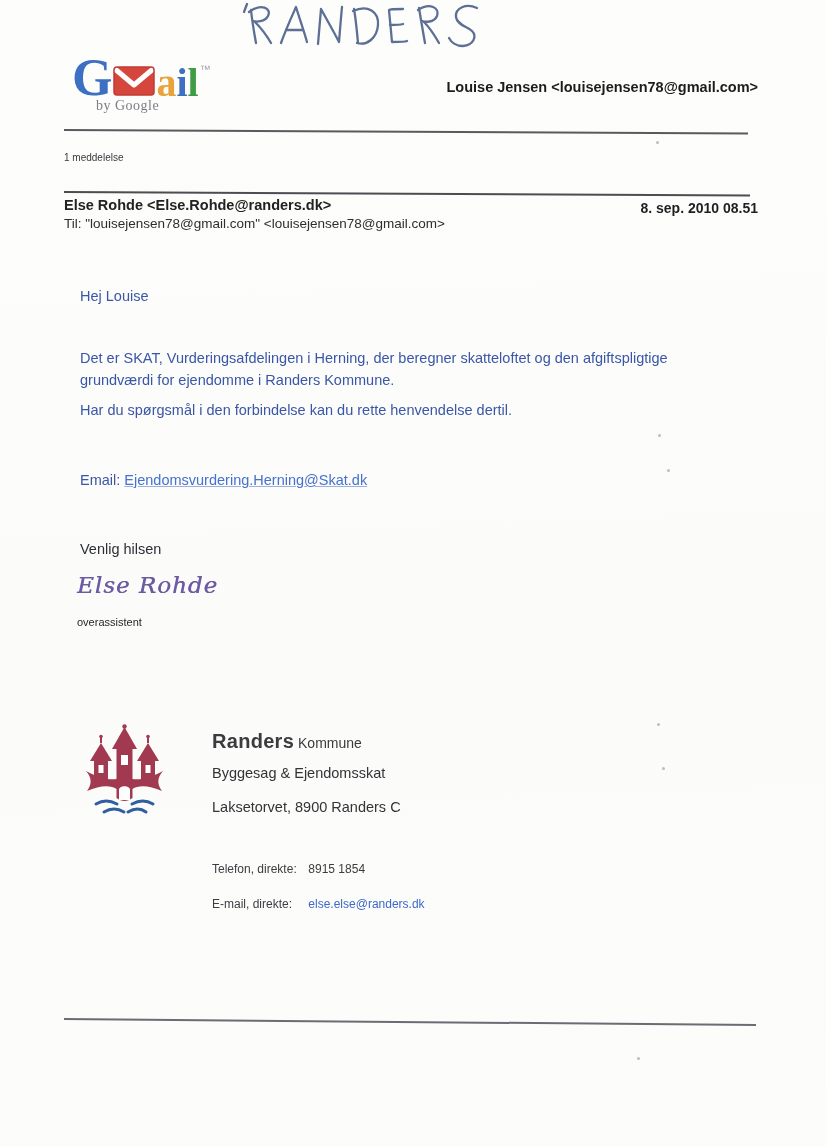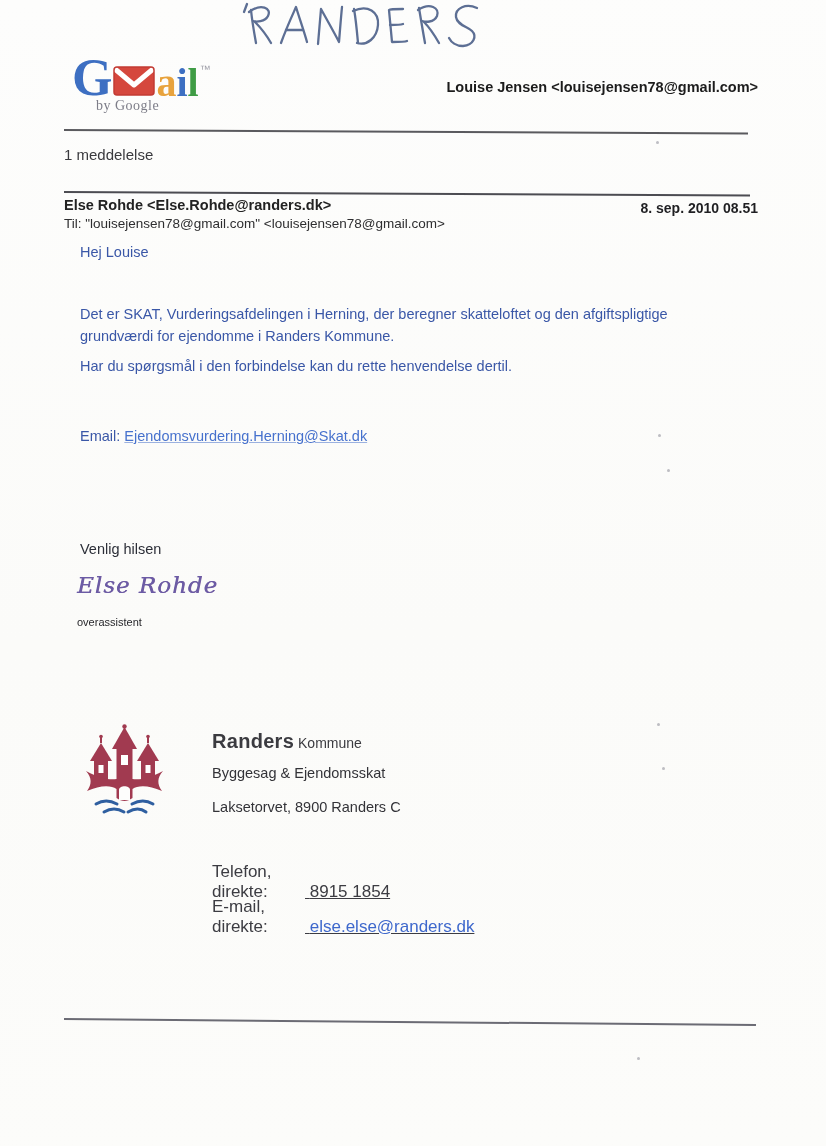--- a/index.html
+++ b/index.html
@@ -31,47 +31,47 @@
 
   .account { right:68px; top:79px; font-size:14.5px; font-weight:bold; color:#1c1c1c; }
 
   .rule { height:2px; background:#5a5a5e; transform:rotate(0.30deg); transform-origin:left center; }
   .rule1 { left:64px; top:129px; width:684px; }
   .rule2 { left:64px; top:191px; width:686px; background:#4c4c52; }
   .rule3 { left:64px; top:1018px; width:692px; transform:rotate(0.5deg); background:#6b6b74; }
 
   .subject { left:64px; top:134px; }
   .subject h1 { font-size:25px; font-weight:bold; color:#333336; letter-spacing:-0.3px; }
-  .subject .count { font-size:15px; color:#3a3a3e; margin-top:12px; }
+  .subject .count { font-size:10px; color:#3a3a3e; margin-top:18px; }
 
   .msg-head { left:64px; top:197px; width:694px; display:flex; justify-content:space-between; }
   .msg-from { font-size:14.5px; font-weight:bold; color:#222; }
   .msg-to { font-size:13.5px; color:#2e2e30; margin-top:3px; }
   .msg-date { font-size:14px; font-weight:bold; color:#1f1f22; white-space:nowrap; margin-top:3px; }
 
-  .body-blue { color:#3a57a7; font-size:14.5px; }
+  .body-blue { color:#3a57a7; font-size:14.5px;margin-top:44px; }
   .greeting { left:80px; top:244px; }
   .para1 { left:80px; top:303px; width:660px; line-height:1.55; }
   .para2 { left:80px; top:358px; width:660px; }
   .email-line { left:80px; top:428px; }
   .email-link { color:#4671cd; text-decoration:underline; text-decoration-color:#9bb1e0; cursor:pointer; }
 
   .closing { left:80px; top:541px; font-size:14.5px; color:#2c2f38; }
   .sig-script { left:77px; top:572px; font-family:"DejaVu Serif", serif; font-style:italic; font-size:23px; color:#6b5ba5; letter-spacing:1px; text-shadow:0.4px 0 0 #7a5f9f; }
   .sig-title { left:77px; top:616px; font-size:11px; color:#27272b; }
 
   .logo-castle { left:84px; top:724px; }
 
   .org-line { left:212px; top:730px; font-size:14px; color:#333; }
   .org-bold { font-size:20px; font-weight:bold; color:#3b3b40; letter-spacing:0.3px; }
   .org-rest { font-size:14px; color:#3b3b40; }
   .dept { left:212px; top:765px; font-size:14.5px; color:#333338; }
   .address { left:212px; top:799px; font-size:14.5px; color:#333338; }
 
-  .contact-row { font-size:17px; color:#3c3c42;text-decoration:underline; }
+  .contact-row { font-size:12px; color:#3c3c42; }
   .contact-label { display:inline-block; width:93px; }
   .phone-row { left:212px; top:862px; }
   .mail-row { left:212px; top:897px; }
   .mail-val { color:#3e68cc; cursor:pointer; }
   .phone-val { color:#3c3c42; }
 
   .speck { position:absolute; width:3px; height:3px; border-radius:50%; background:#8b8b96; opacity:0.55; }
 </style>
 </head>
 <body>

